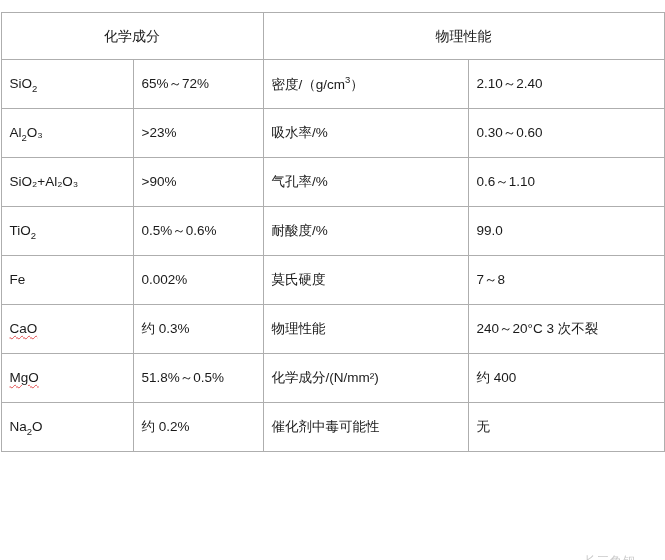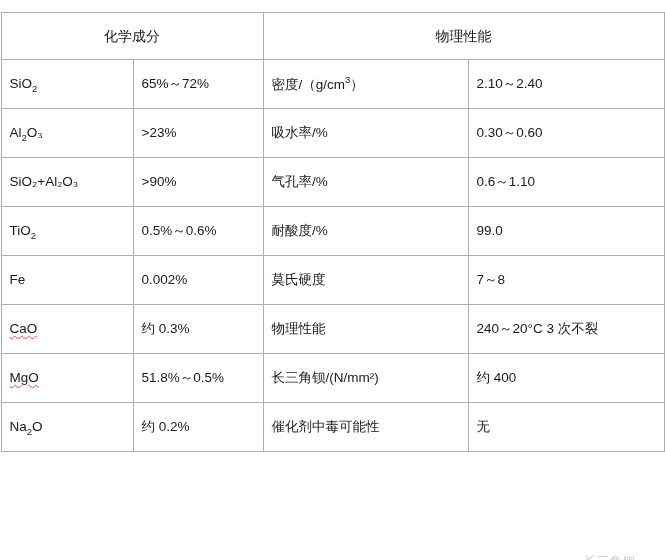--- a/index.html
+++ b/index.html
@@ -133,21 +133,21 @@
         <tr>
           <td class="col-a"><span class="wavy">CaO</span></td>
           <td class="col-b">约 0.3%</td>
           <td class="col-c">物理性能</td>
           <td class="col-d">240～20°C  3 次不裂</td>
         </tr>
 
         <tr>
           <td class="col-a"><span class="wavy">MgO</span></td>
           <td class="col-b">51.8%～0.5%</td>
-          <td class="col-c">长三角钡/(N/mm²)</td>
+          <td class="col-c">化学成分/(N/mm²)</td>
           <td class="col-d">约 400</td>
         </tr>
 
 
         <tr>
           <td class="col-a"><span>Na</span><span class="sub">2</span><span>O</span></td>
           <td class="col-b">约 0.2%</td>
           <td class="col-c">催化剂中毒可能性</td>
           <td class="col-d">无</td>
         </tr>

